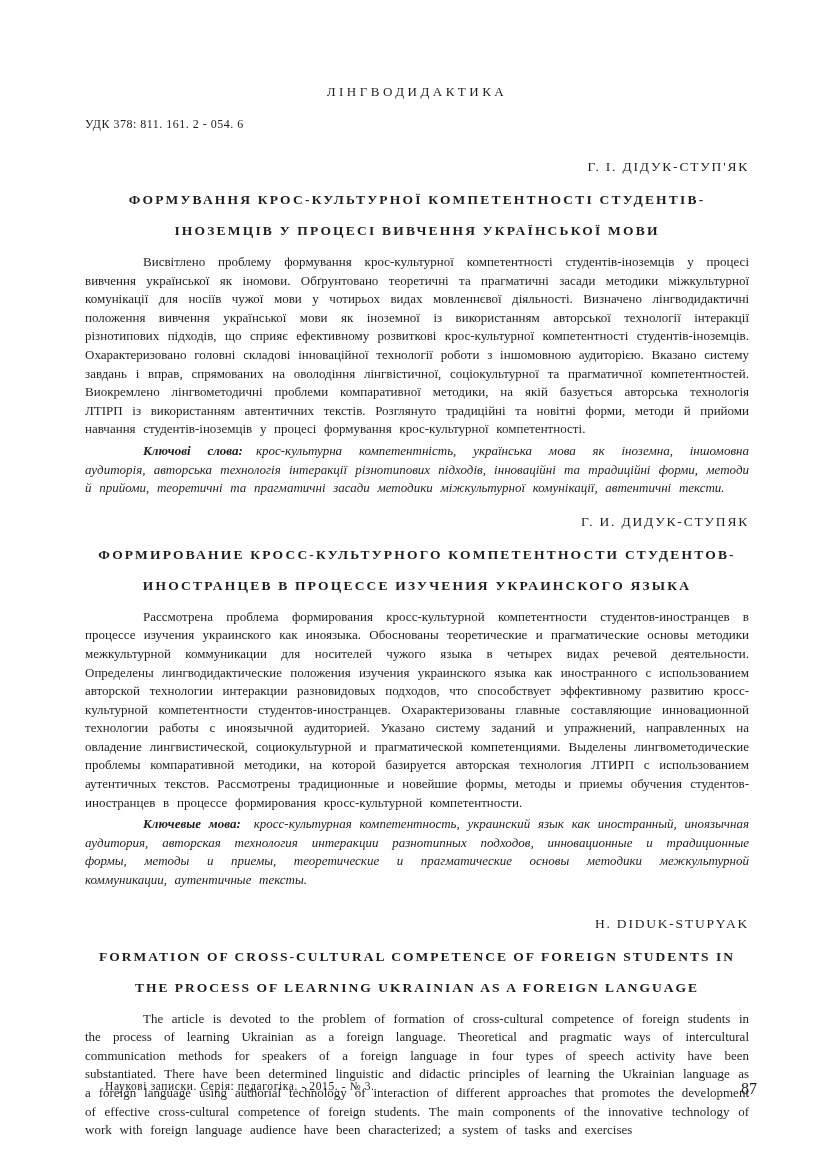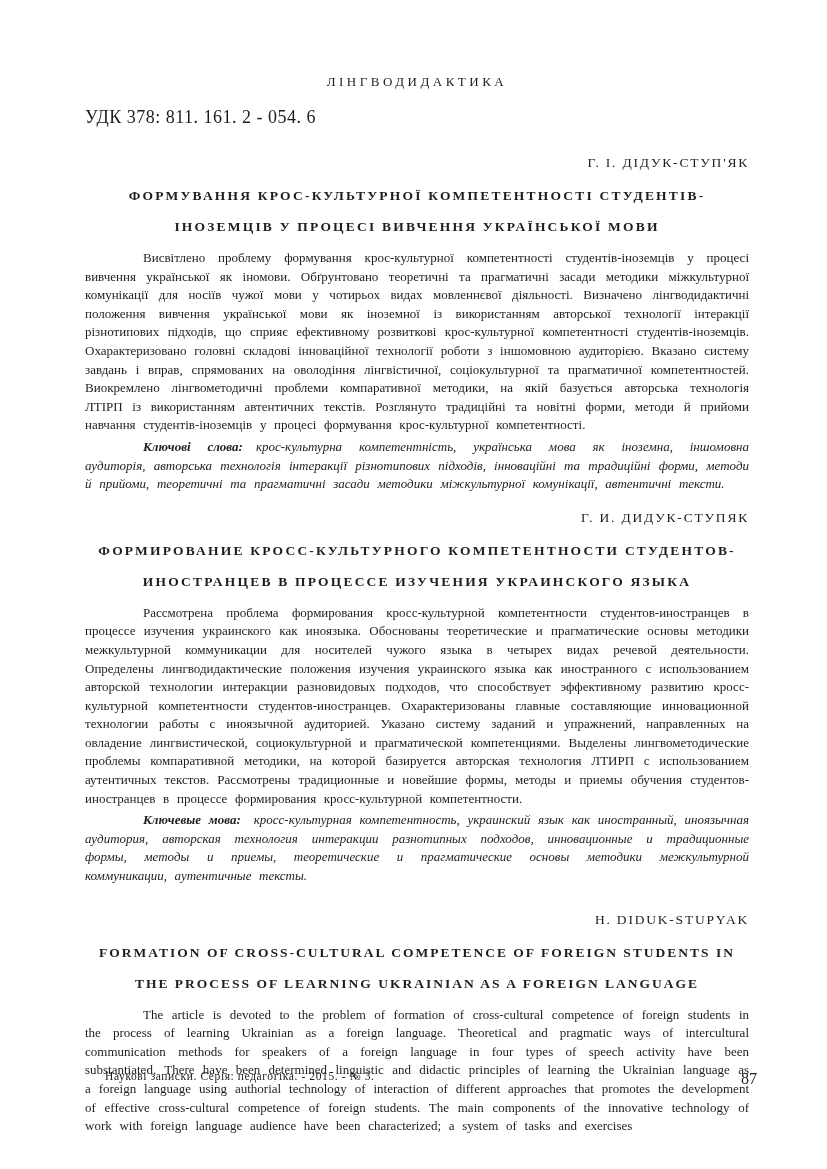--- a/index.html
+++ b/index.html
@@ -1,36 +1,36 @@
 <!DOCTYPE html>
 <html lang="uk"><head>
 <meta charset="utf-8">
 <style>
   html,body { margin:0; padding:0; background:#ffffff; }
   .page {
     position: relative;
     width: 827px;
     height: 1138px;
-    margin: 2px auto;
+    margin: 12px auto;
     background: #ffffff;
     color: #1d1d1d;
     font-family: "Liberation Serif", "DejaVu Serif", serif;
     overflow: hidden;
     box-sizing: border-box;
     padding: 72px 78px 0 85px;
   }
   .rubric {
     text-align: center;
     font-size: 13px;
     letter-spacing: 3.5px;
     white-space: nowrap;
   }
   .udc {
     margin-top: 17px;
-    font-size: 18px;
+    font-size: 12px;
     letter-spacing: 0.5px;
   }
   .author {
     text-align: right;
     font-size: 13.5px;
     letter-spacing: 1.8px;
     white-space: nowrap;
   }
   .author.uk { margin-top: 27px; }
   .author.ru { margin-top: 16px; }

